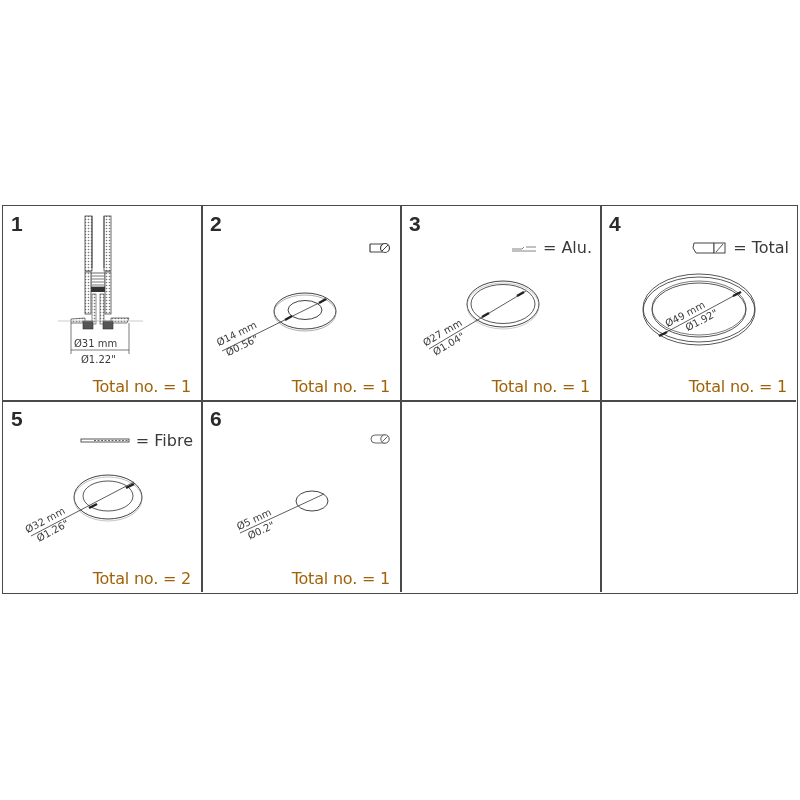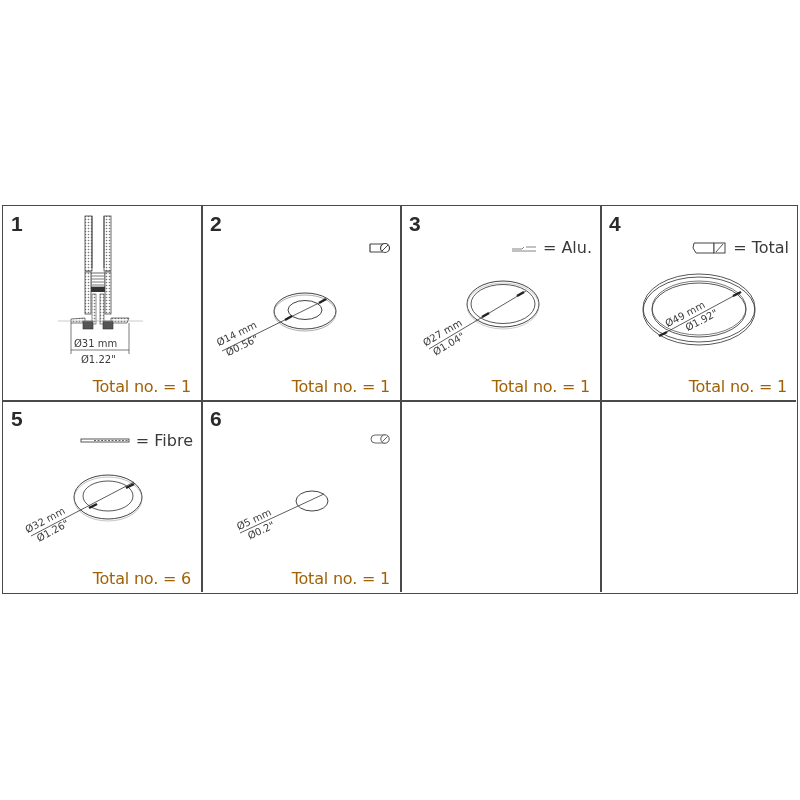--- a/index.html
+++ b/index.html
@@ -157,21 +157,21 @@
       <ellipse cx="105" cy="98" rx="34" ry="22" fill="none" stroke="#888" stroke-width="0.5"></ellipse>
       <ellipse cx="105" cy="95" rx="25" ry="15" fill="none" stroke="#444" stroke-width="0.9"></ellipse>
       <line x1="28" y1="135" x2="131" y2="81" stroke="#333" stroke-width="0.8"></line>
       <line x1="86" y1="107" x2="94" y2="103" stroke="#222" stroke-width="2.5"></line>
       <line x1="123" y1="87" x2="131" y2="83" stroke="#222" stroke-width="2.5"></line>
       <g transform="translate(26,135) rotate(-28)">
         <text class="dim" x="0" y="-3">Ø32 mm</text>
         <text class="dim" x="6" y="10">Ø1.26"</text>
       </g>
     </svg>
-    <div class="total">Total no. = 6</div>
+    <div class="total">Total no. = 2</div>
   </div>
 
   <div class="cell" style="left:199px; top:195px; width:198px; height:191px;">
     <div class="num">6</div>
     <div class="legend" style="top:32px;">
       <svg width="22" height="12">
         <path d="M5 2 L15 2 M5 10 L15 10" stroke="#666" stroke-width="1" fill="none"></path>
         <path d="M5 2 A4 4 0 0 0 5 10" stroke="#666" stroke-width="1" fill="none"></path>
         <circle cx="15" cy="6" r="4.2" fill="#fff" stroke="#555" stroke-width="1"></circle>
         <line x1="12.5" y1="8.5" x2="17.5" y2="3.5" stroke="#555" stroke-width="0.9"></line>

